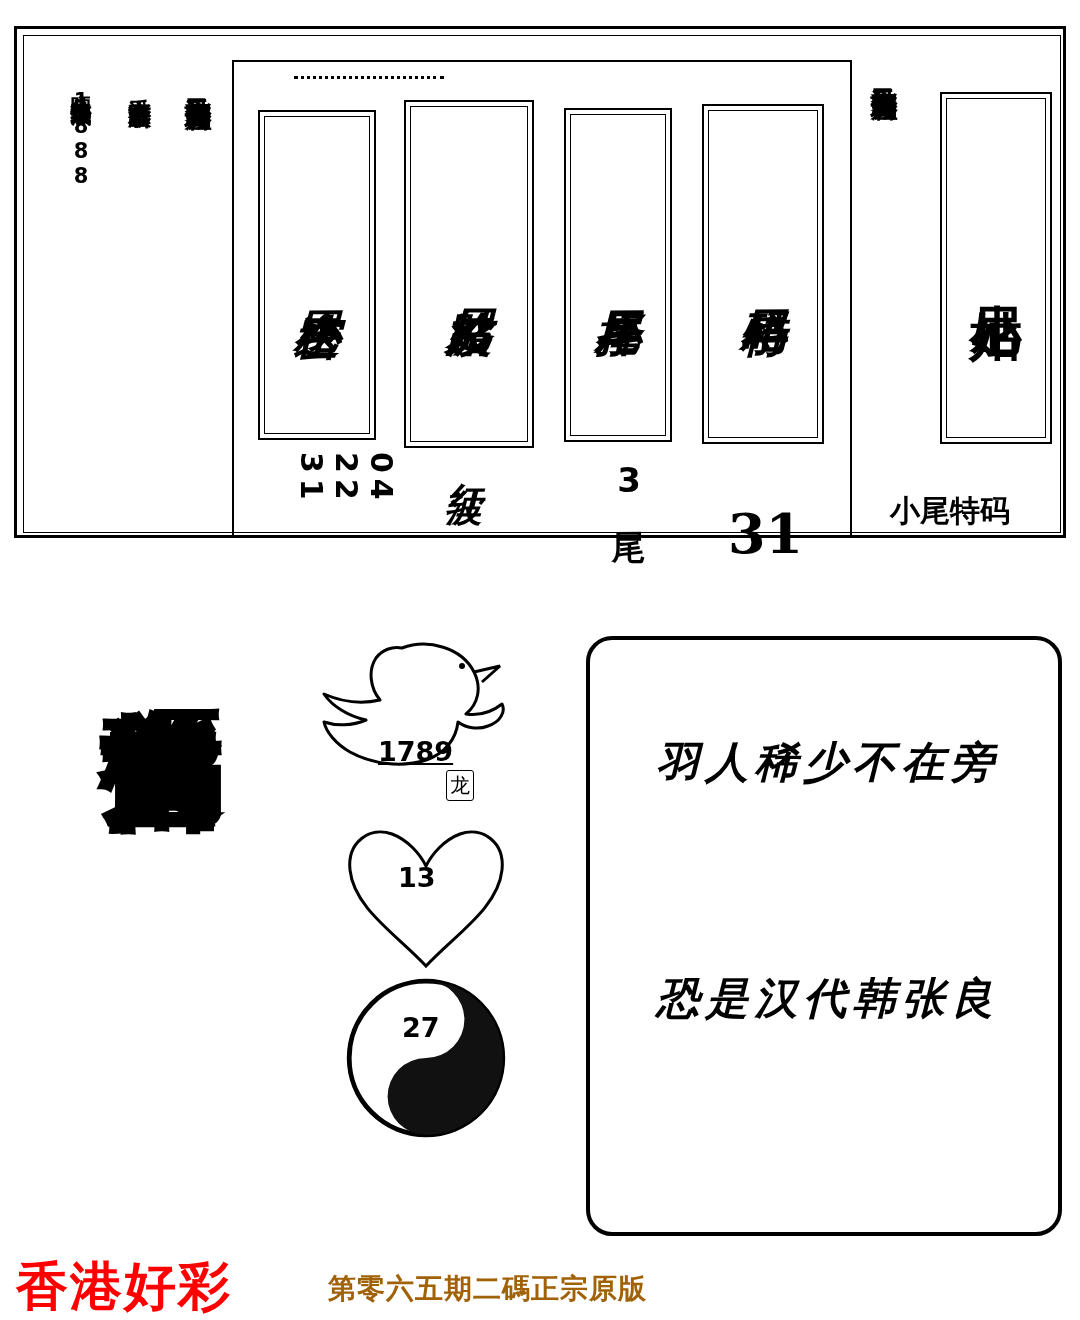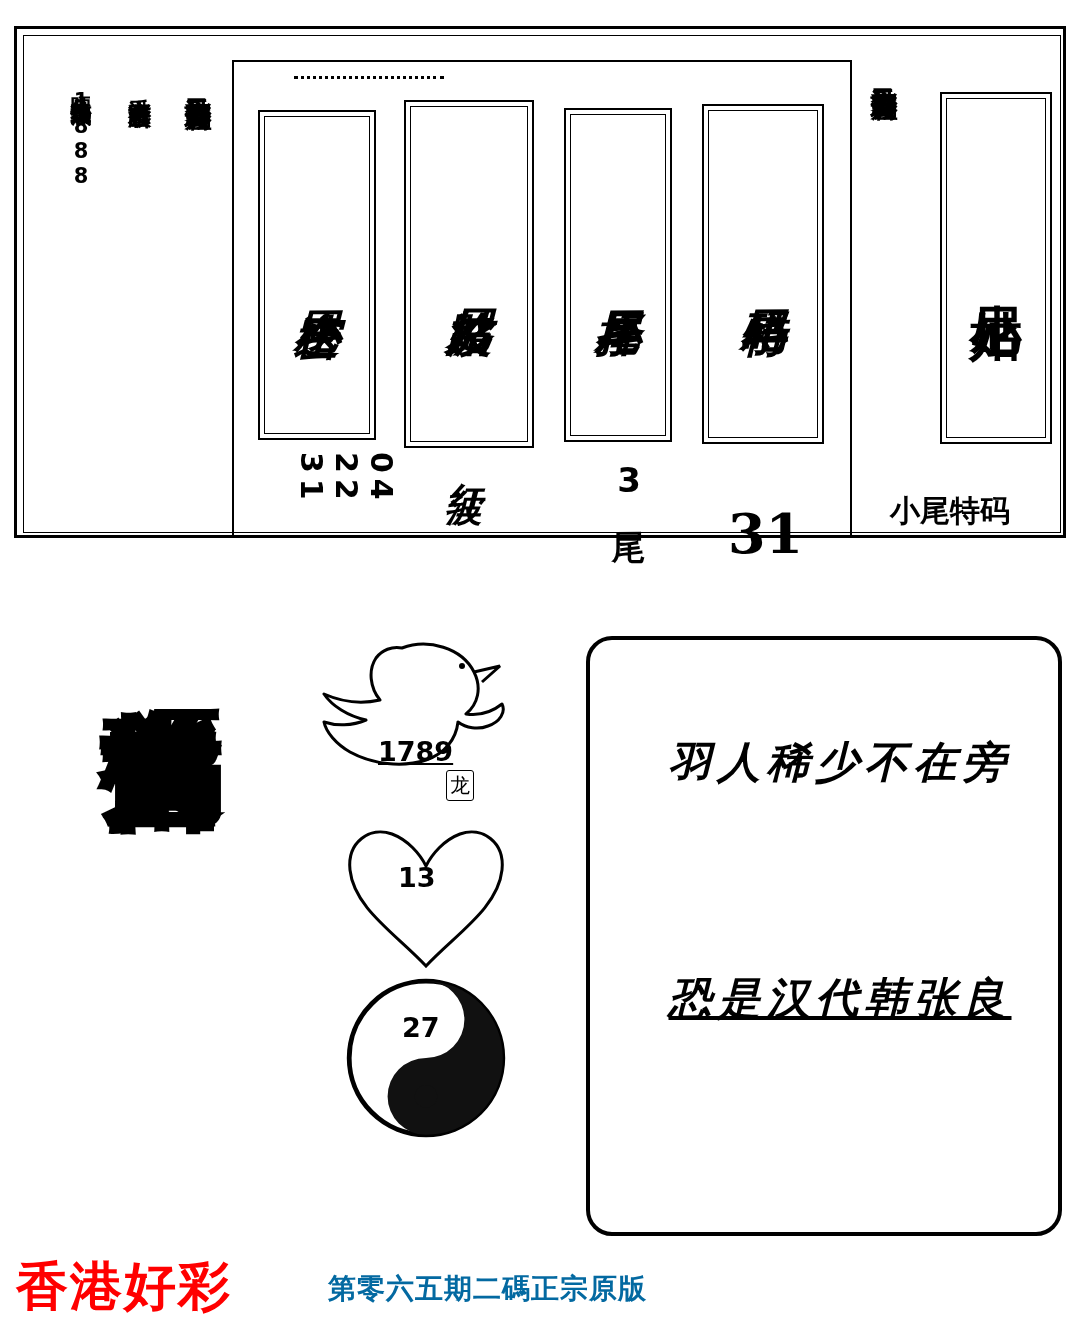--- a/index.html
+++ b/index.html
@@ -240,32 +240,32 @@
     left: 586px;
     top: 636px;
     width: 476px;
     height: 600px;
     border: 4px solid #000;
     border-radius: 26px;
     box-sizing: border-box;
   }
   .poem-line {
     position: absolute;
-    left: 16px;
+    left: 4px;
     width: 100%;
     text-align: center;
     font-family: "DejaVu Serif", serif;
     font-weight: bold;
     font-style: italic;
     font-size: 43px;
     letter-spacing: 6px;
   }
   .poem-line.l0 { top: 94px; }
   .poem-line.l1 { top: 212px; }
-  .poem-line.l2 { top: 330px; text-decoration: underline; }
+  .poem-line.l2 { top: 330px; }
   .poem-line.l3 { top: 448px; }
 
   
   .bottom-bar {
     position: absolute;
     left: 0;
     top: 1248px;
     width: 1080px;
     height: 72px;
   }
@@ -289,21 +289,21 @@
     color: #ff0000;
     letter-spacing: 1px;
   }
   .wm-center {
     position: absolute;
     left: 328px;
     top: 22px;
     font-family: "DejaVu Sans", sans-serif;
     font-weight: bold;
     font-size: 28px;
-    color: #0369a1;
+    color: #a16207;
     letter-spacing: 1px;
   }
 </style>
 </head>
 <body>
 
 <div class="top-panel">
   <div class="top-inner">
 
     <div class="credit credit-hotline v">旺角小尼姑查询热线1888</div>

